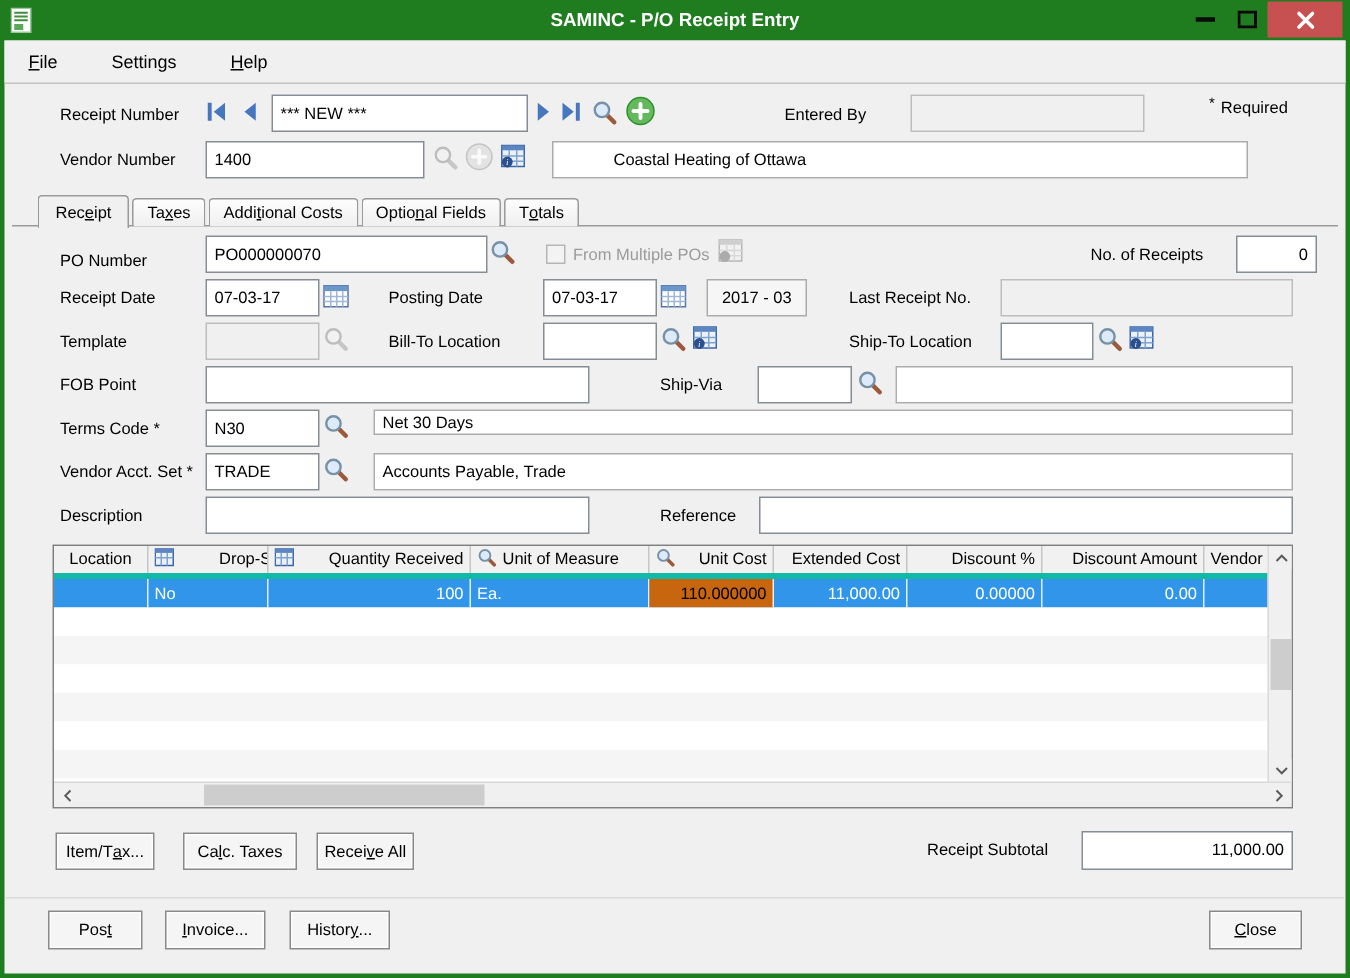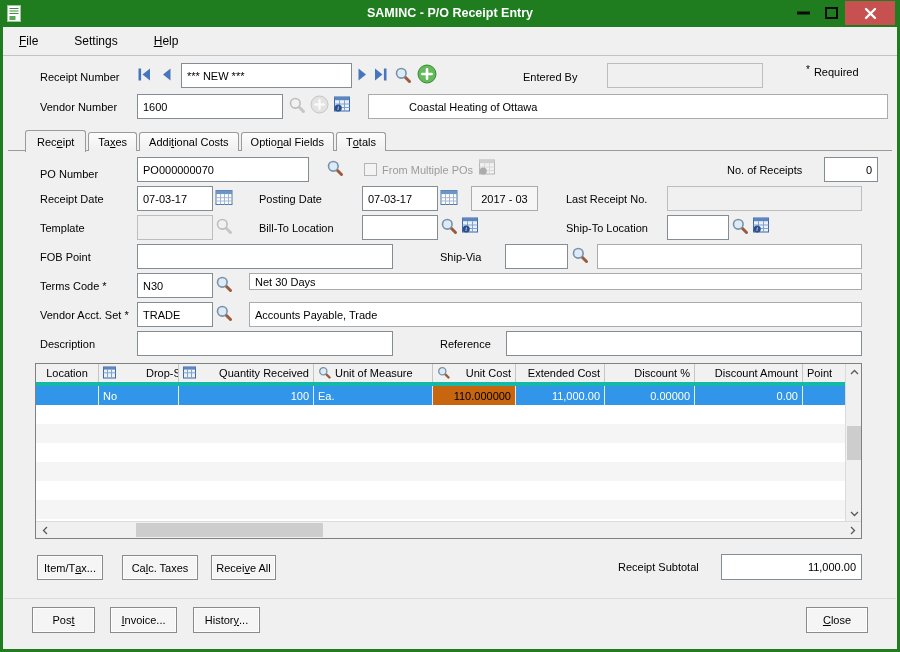--- a/index.html
+++ b/index.html
@@ -157,21 +157,21 @@
     <svg width="20" height="20" viewBox="0 0 20 20">
         <circle cx="10" cy="10" r="9" fill="#63B95C" stroke="#2F8F2F"></circle>
         <path d="M10 5.3v9.4M5.3 10h9.4" stroke="#fff" stroke-width="2.6" stroke-linecap="round"></path>
       </svg>
   </span>
   <span class="lbl" style="left:523px; top:71px;">Entered By</span>
   <div class="fld dis" style="left:607px; top:63px; width:156px; height:25px;"></div>
   <div class="req"><span class="star">*</span><span>Required</span></div>
 
   <span class="lbl" style="left:40px; top:101px;">Vendor Number</span>
-  <div class="fld" style="left:137px; top:94px; width:146px; height:25px;">1600</div>
+  <div class="fld" style="left:137px; top:94px; width:146px; height:25px;">1400</div>
   <span class="ic" style="left:288px; top:96px;">
     <svg width="18" height="18" viewBox="0 0 18 18">
         <line x1="11" y1="11" x2="15.5" y2="15.5" stroke="#C6C6C6" stroke-width="3" stroke-linecap="round"></line>
         <circle cx="7.3" cy="7.3" r="4.8" fill="#F1F1F1" stroke="#BDBDBD" stroke-width="1.6"></circle>
       </svg>
   </span>
   <span class="ic" style="left:310px; top:95px;">
     <svg width="19" height="19" viewBox="0 0 19 19">
         <circle cx="9.5" cy="9.5" r="8.5" fill="#E3E3E3" stroke="#C4C4C4"></circle>
         <path d="M9.5 5.2v8.6M5.2 9.5h8.6" stroke="#fafafa" stroke-width="2.4" stroke-linecap="round"></path>
@@ -179,33 +179,33 @@
   </span>
   <span class="ic" style="left:333px; top:95px;">
     <svg width="19" height="19" viewBox="0 0 19 19">
         <rect x="1.5" y="2" width="15" height="14" fill="#EAF1FA" stroke="#3B67A8"></rect>
         <rect x="1.5" y="2" width="15" height="3.2" fill="#5C86C2"></rect>
         <path d="M1.5 9h15M1.5 12.5h15M6.5 5.2v10.8M11.5 5.2v10.8" stroke="#7FA3CC"></path>
         <circle cx="5.2" cy="13" r="3.6" fill="#2B4F8E"></circle>
         <text x="5.2" y="15.3" font-size="6" fill="#fff" text-anchor="middle" font-style="italic" font-family="serif">i</text>
       </svg>
   </span>
-  <div class="fld ro" style="left:368px; top:94px; width:520px; height:25px;padding-left:40px;">Coastal Heating of Ottawa</div>
+  <div class="fld ro" style="left:368px; top:94px; width:464px; height:25px;padding-left:40px;">Coastal Heating of Ottawa</div>
 
   <div class="tabs">
     <div class="tab active">Rec<u>e</u>ipt</div>
     <div class="tab">Ta<u>x</u>es</div>
     <div class="tab">Addi<u>t</u>ional Costs</div>
     <div class="tab">Optio<u>n</u>al Fields</div>
     <div class="tab">T<u>o</u>tals</div>
   </div>
   <div class="tabstrip-line"></div>
 
   <span class="lbl" style="left:40px; top:168px;">PO Number</span>
-  <div class="fld" style="left:137px; top:157px; width:172px; height:25px;">PO000000070</div>
+  <div class="fld" style="left:137px; top:157px; width:188px; height:25px;">PO000000070</div>
   <span class="ic" style="left:326px; top:159px;">
     <svg width="18" height="18" viewBox="0 0 18 18">
         <line x1="11" y1="11" x2="15.5" y2="15.5" stroke="#9C5A3C" stroke-width="3" stroke-linecap="round"></line>
         <circle cx="7.3" cy="7.3" r="4.8" fill="#DCEBF7" stroke="#7792A8" stroke-width="1.6"></circle>
       </svg>
   </span>
   <span style="position:absolute; left:364px; top:163px; width:13px; height:13px; border:1px solid #B5B5B5; background:#F3F3F3;"></span>
   <span class="lbl dis" style="left:382px; top:164px;">From Multiple POs</span>
   <span class="ic" style="left:478px; top:158px;">
     <svg width="19" height="19" viewBox="0 0 19 19">
@@ -358,21 +358,21 @@
       <div class="g-hcell" style="width:89px; justify-content:flex-end;">
           <span>Extended Cost</span>
         </div>
       <div class="g-hcell" style="width:90px; justify-content:flex-end;">
           <span>Discount %</span>
         </div>
       <div class="g-hcell" style="width:108px; justify-content:flex-end;">
           <span>Discount Amount</span>
         </div>
       <div class="g-hcell" style="width:43px; border-right:none;">
-          <span>Point</span>
+          <span>Vendor</span>
         </div>
     </div>
 
     <div class="g-row sel" style="top:22px;">
       <div class="g-cell" style="width:63px;"></div>
       <div class="g-cell" style="width:80px;">No</div>
       <div class="g-cell num" style="width:135px;">100</div>
       <div class="g-cell" style="width:119px;">Ea.</div>
       <div class="g-cell num cost" style="width:83px;">110.000000</div>
       <div class="g-cell num" style="width:89px;">11,000.00</div>

